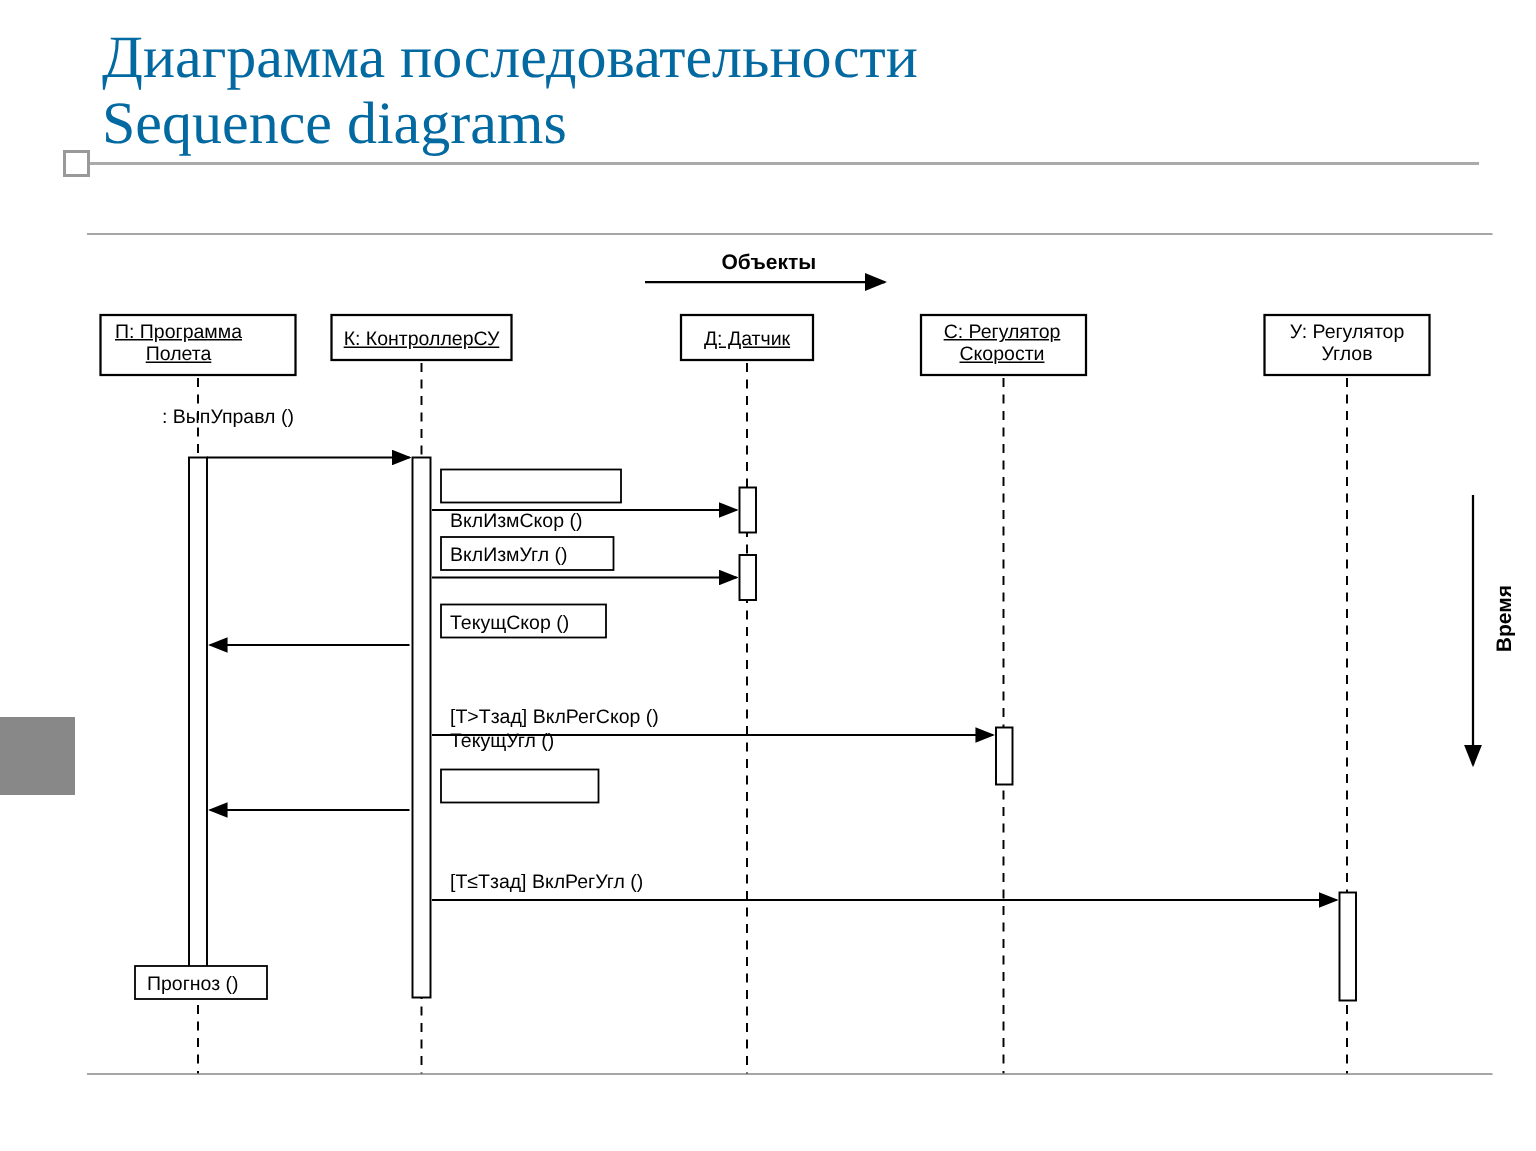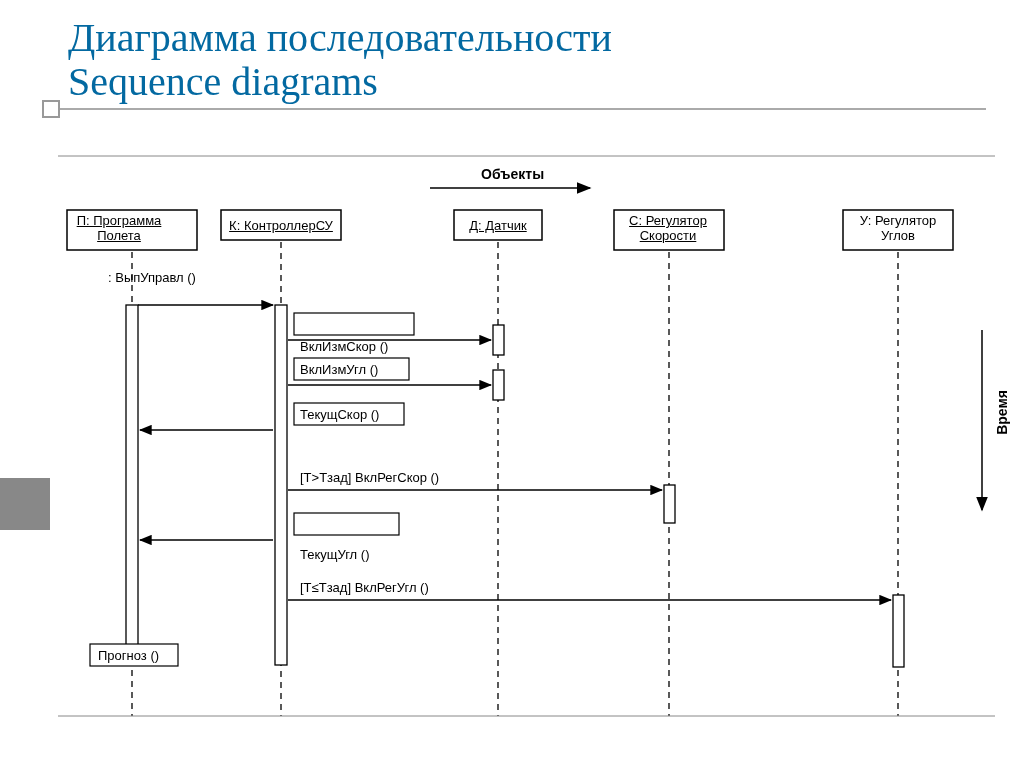--- a/index.html
+++ b/index.html
@@ -103,18 +103,18 @@
   </div>
   <div class="lifeline-head" style="position:absolute;left:843px;top:213px;width:110px;">
     <span>У: Регулятор Углов</span>
   </div>
 
   <div class="msg" style="position:absolute;left:108px;top:270px;">: ВыпУправл ()</div>
   <div class="msg" style="position:absolute;left:300px;top:317px;margin-top:22px;">ВклИзмСкор ()</div>
   <div class="msg" style="position:absolute;left:300px;top:362px;">ВклИзмУгл ()</div>
   <div class="msg" style="position:absolute;left:300px;top:407px;">ТекущСкор ()</div>
   <div class="msg" style="position:absolute;left:300px;top:470px;">[T&gt;Tзад] ВклРегСкор ()</div>
-  <div class="msg" style="position:absolute;left:300px;top:547px;">ТекущУгл ()</div>
+  <div class="msg" style="position:absolute;left:300px;top:486px;">ТекущУгл ()</div>
   <div class="msg" style="position:absolute;left:300px;top:580px;">[T≤Tзад] ВклРегУгл ()</div>
   <div class="msg" style="position:absolute;left:98px;top:648px;">Прогноз ()</div>
 
   <div class="vertical-label" style="left:994px;top:390px;">Время</div>
 </div>
 
 </body></html>

